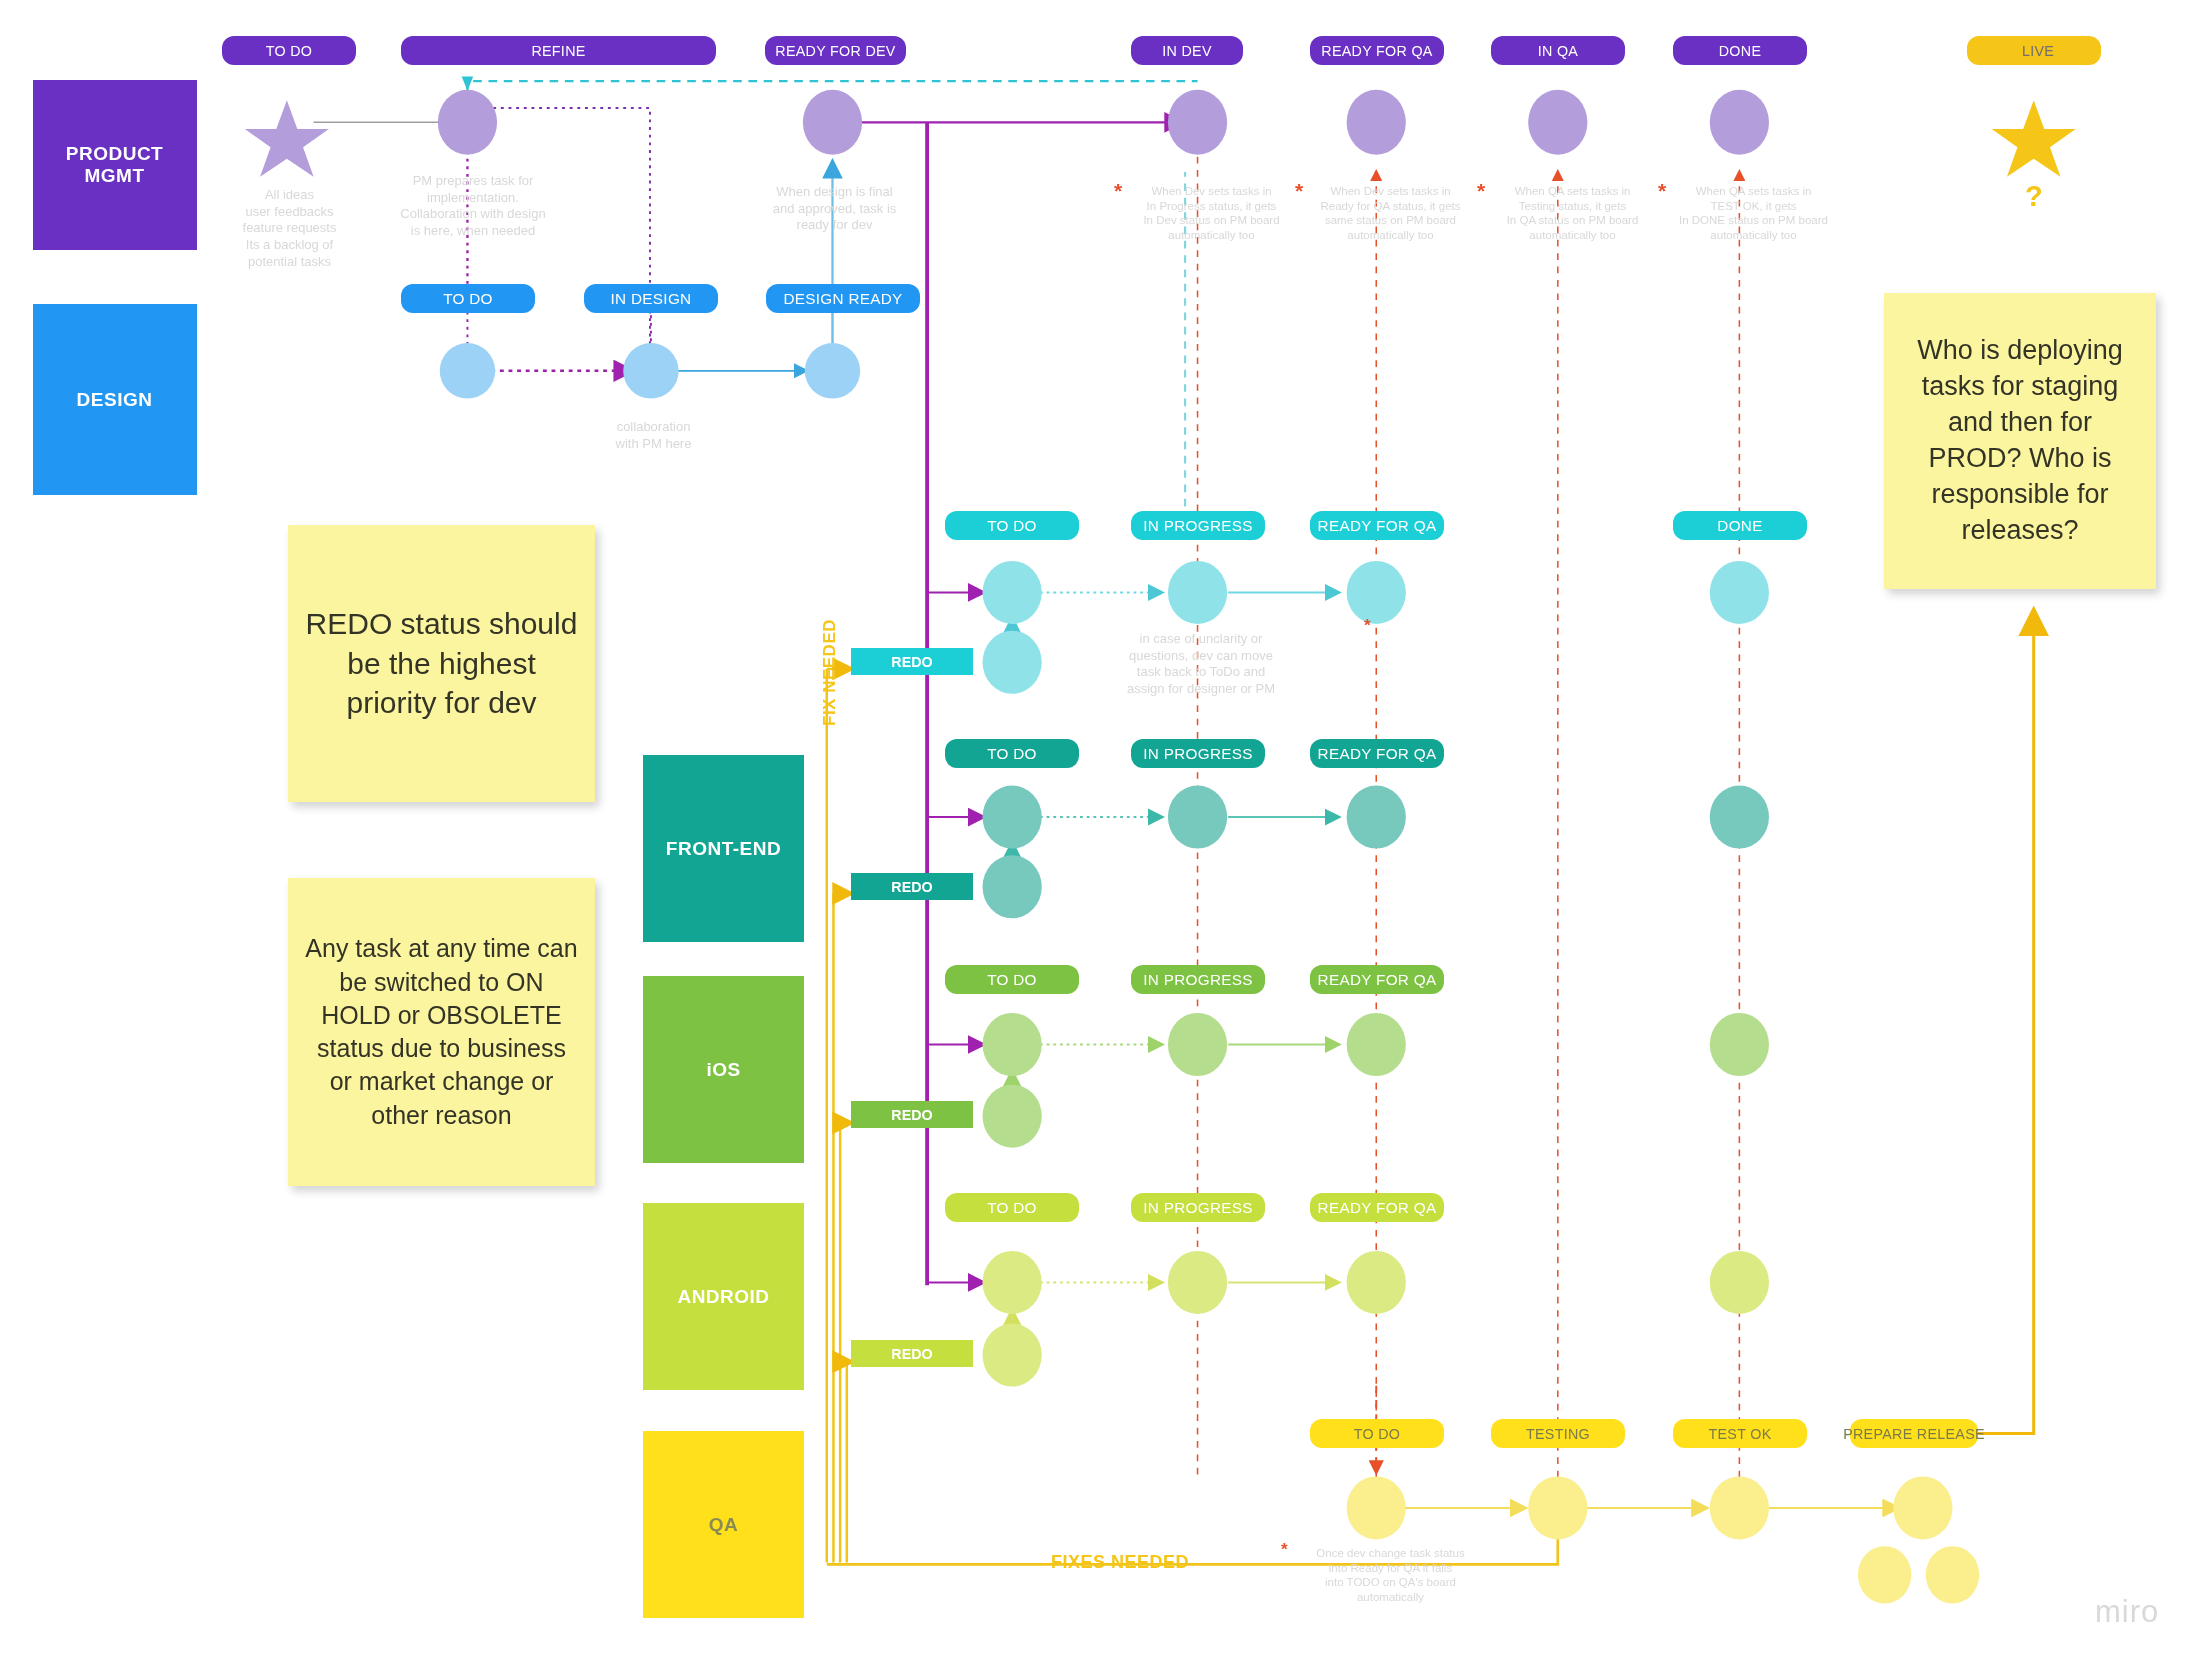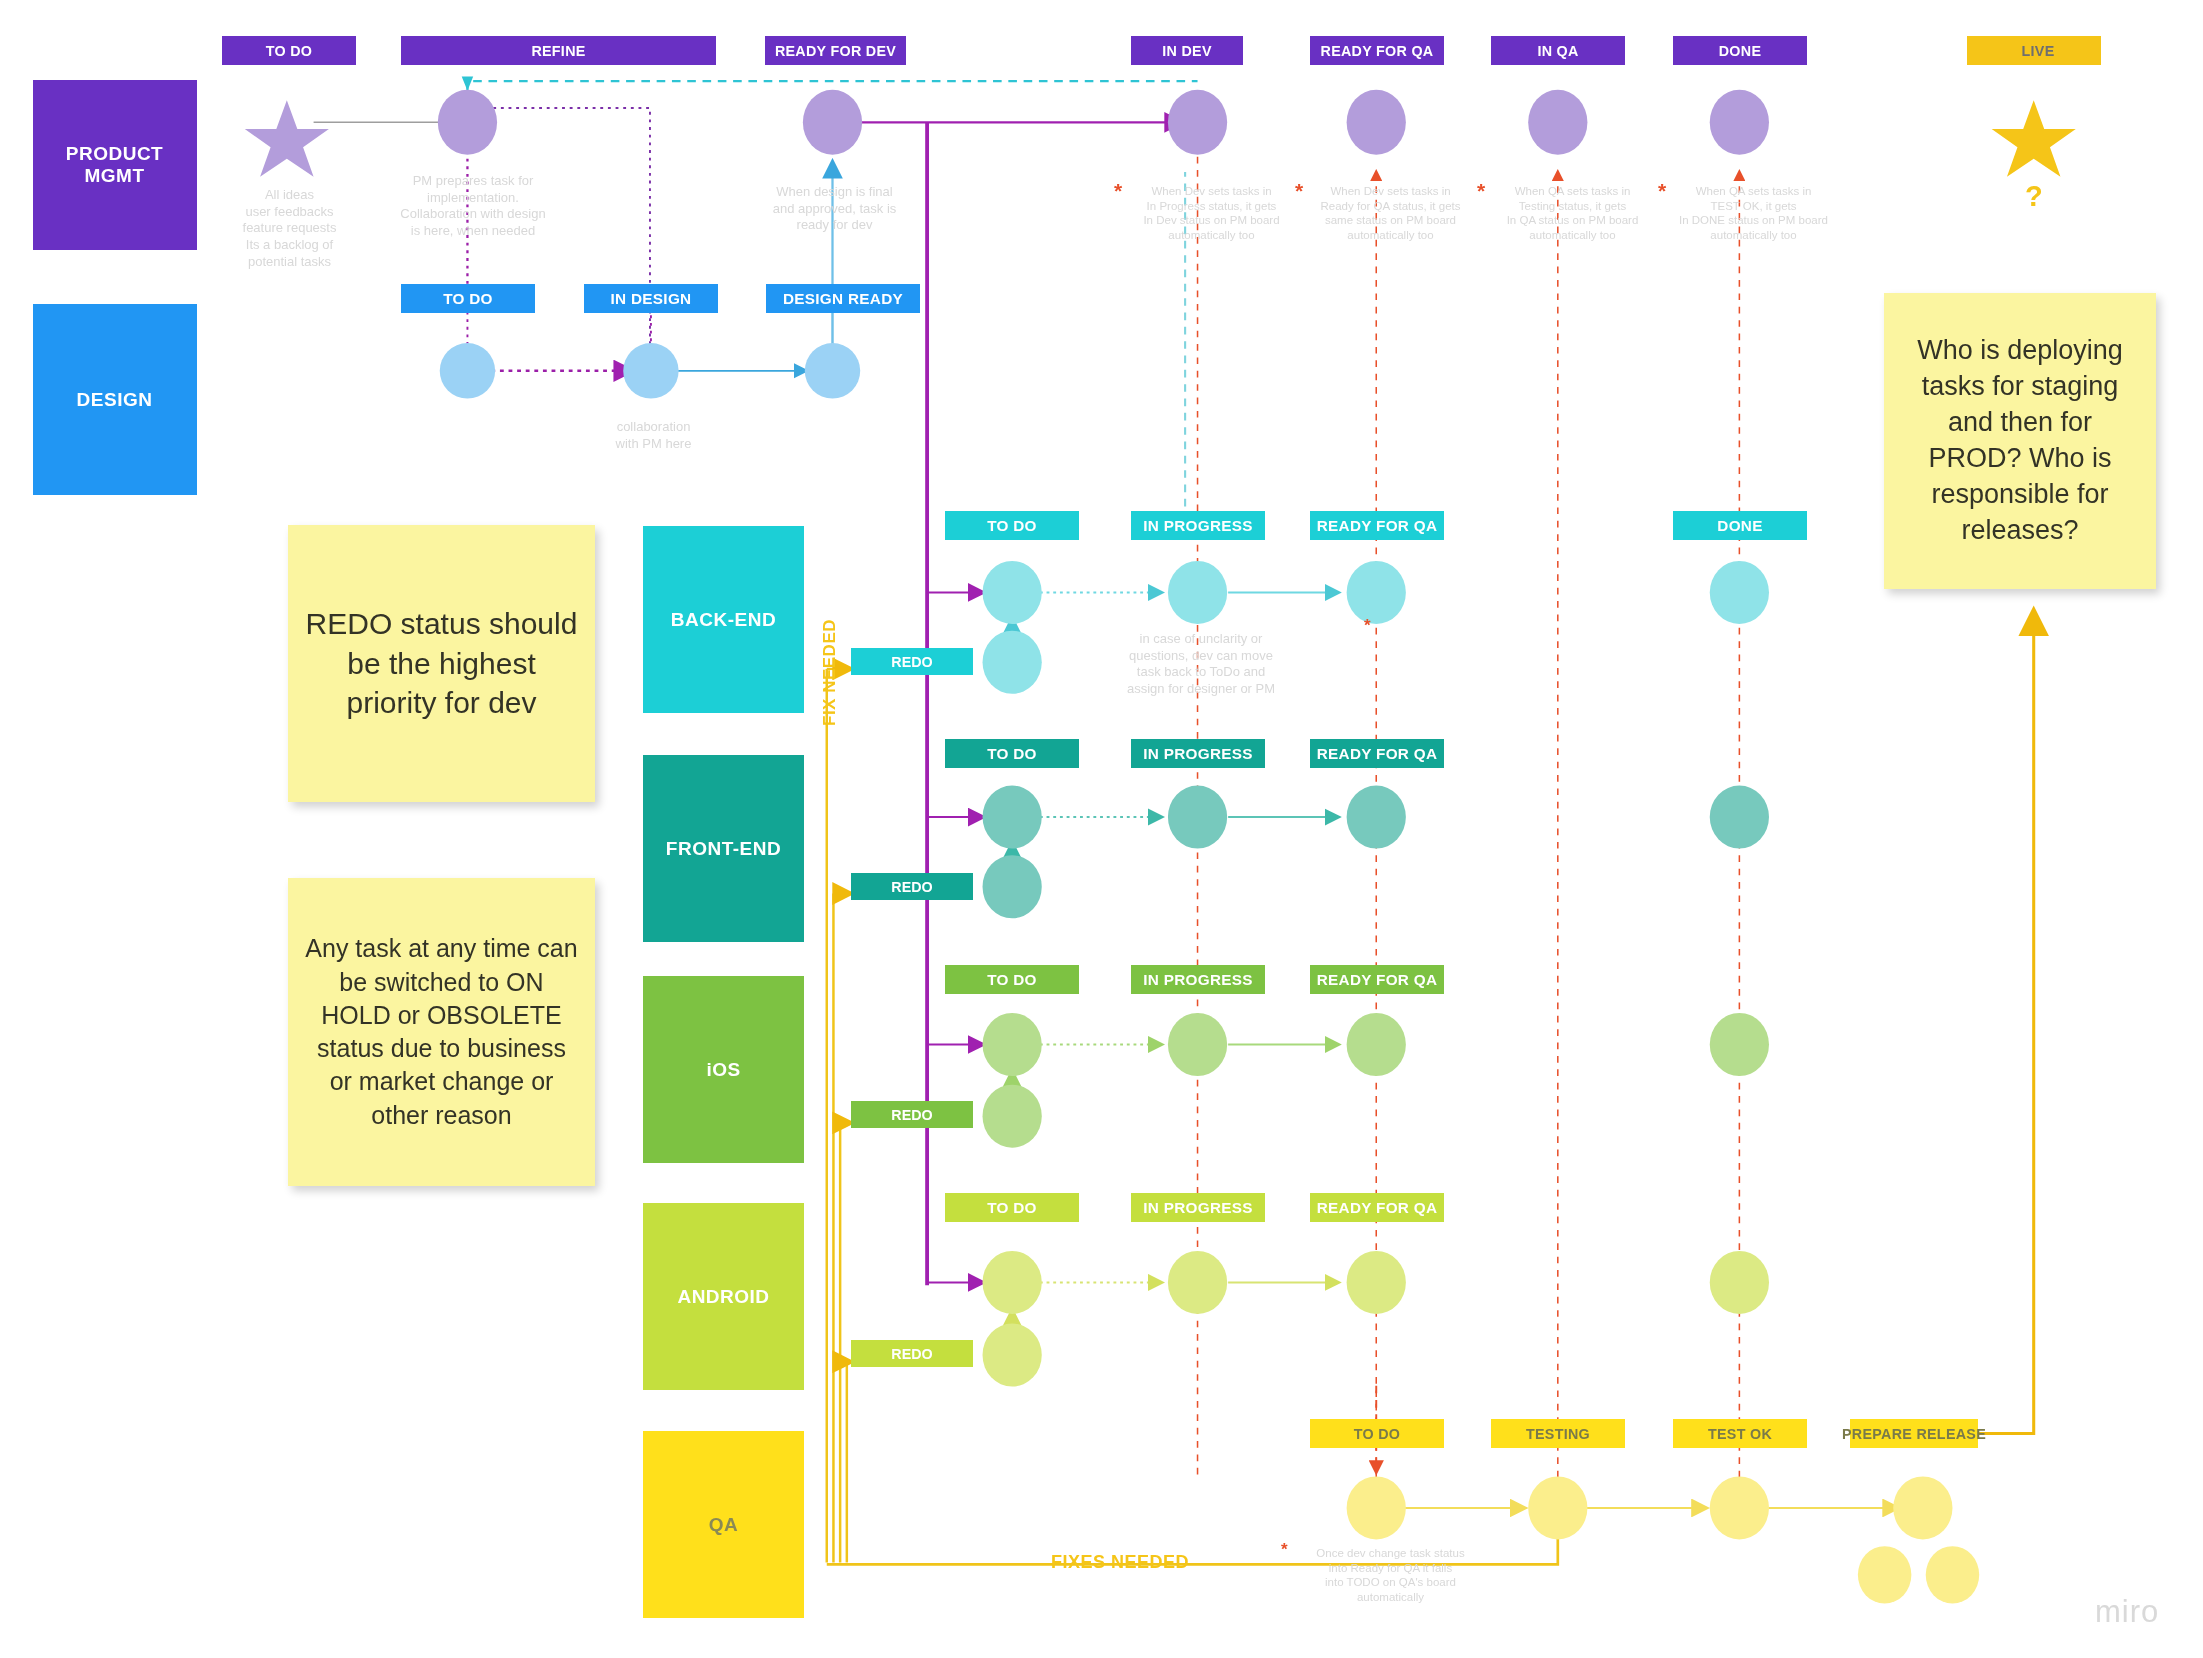--- a/index.html
+++ b/index.html
@@ -20,24 +20,25 @@
     left: 0; top: 0;
     width: 2203px; height: 1658px;
     pointer-events: none;
   }
   
   .chip {
     position: absolute;
     display: flex;
     align-items: center;
     justify-content: center;
-    font-weight: bold;
+    font-weight: normal;
     color: #ffffff;
     letter-spacing: 0.3px;
     white-space: nowrap;
+    border-radius: 12px;
   }
   .chip.pm      { background: #6930c3; font-size: 14.3px; height: 29px; }
   .chip.design  { background: #2196f3; font-size: 15.3px; height: 29px; }
   .chip.be      { background: #1ccfd6; font-size: 15.3px; height: 29px; }
   .chip.fe      { background: #12a594; font-size: 15.3px; height: 29px; }
   .chip.ios     { background: #7dc242; font-size: 15.3px; height: 29px; }
   .chip.android { background: #c4df3e; font-size: 15.3px; height: 29px; }
   .chip.qa      { background: #ffe01b; font-size: 14.3px; height: 29px; color:#7a7a4a; }
   .chip.live    { background: #f5c518; font-size: 14.3px; height: 29px; color:#6f6f6f; }
 
@@ -332,21 +333,20 @@
   <div class="chip android" style="left:1310px; top:1193px; width:134px;">READY FOR QA</div>
 
   <div class="chip qa" style="left:1310px; top:1419px; width:134px;">TO DO</div>
   <div class="chip qa" style="left:1491px; top:1419px; width:134px;">TESTING</div>
   <div class="chip qa" style="left:1673px; top:1419px; width:134px;">TEST OK</div>
   <div class="chip qa" style="left:1850px; top:1419px; width:128px;">PREPARE RELEASE</div>
 
   <div class="lane pm" style="left:32.5px; top:80px;  width:164px; height:170px; white-space:pre-line;">PRODUCT
 MGMT</div>
   <div class="lane design" style="left:32.5px; top:304px; width:164px; height:191px;">DESIGN</div>
-  <div class="lane be" style="left:643px; top:526px;  width:161px; height:187px;">BACK-END</div>
   <div class="lane ios" style="left:643px; top:976px; width:161px; height:187px;">iOS</div>
   <div class="lane fe" style="left:643px; top:755px;  width:161px; height:187px;">FRONT-END</div>
   <div class="lane android" style="left:643px; top:1203px; width:161px; height:187px;">ANDROID</div>
   <div class="lane qa" style="left:643px; top:1431px; width:161px; height:187px;">QA</div>
 
   <div class="redo" style="left:851px; top:648px;  background:#1ccfd6;">REDO</div>
   <div class="redo" style="left:851px; top:873px;  background:#12a594;">REDO</div>
   <div class="redo" style="left:851px; top:1101px; background:#7dc242;">REDO</div>
   <div class="redo" style="left:851px; top:1340px; background:#c4df3e;">REDO</div>
 

